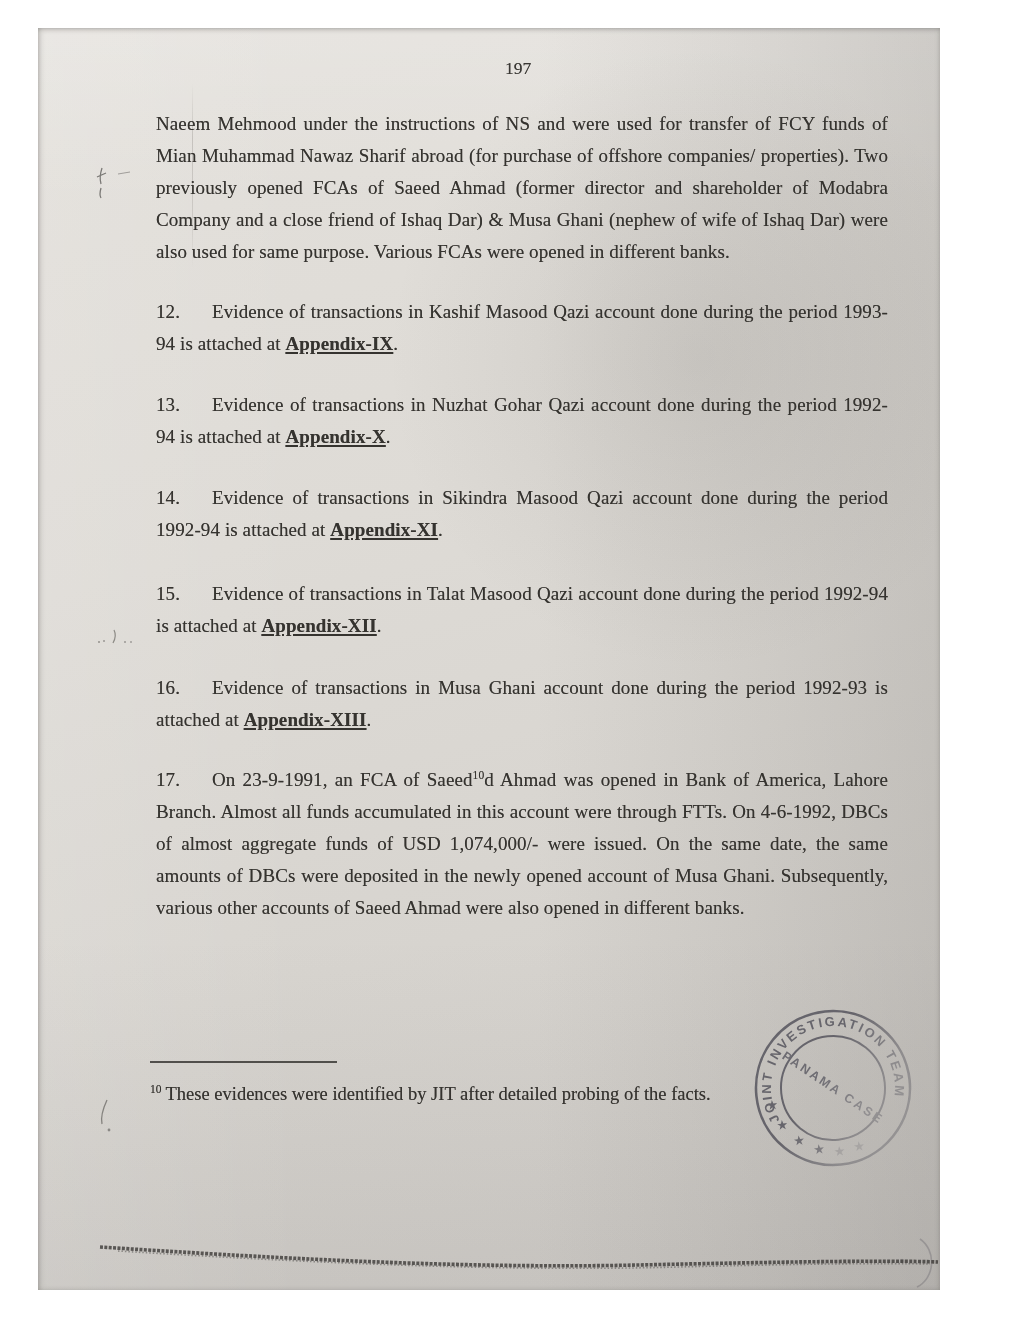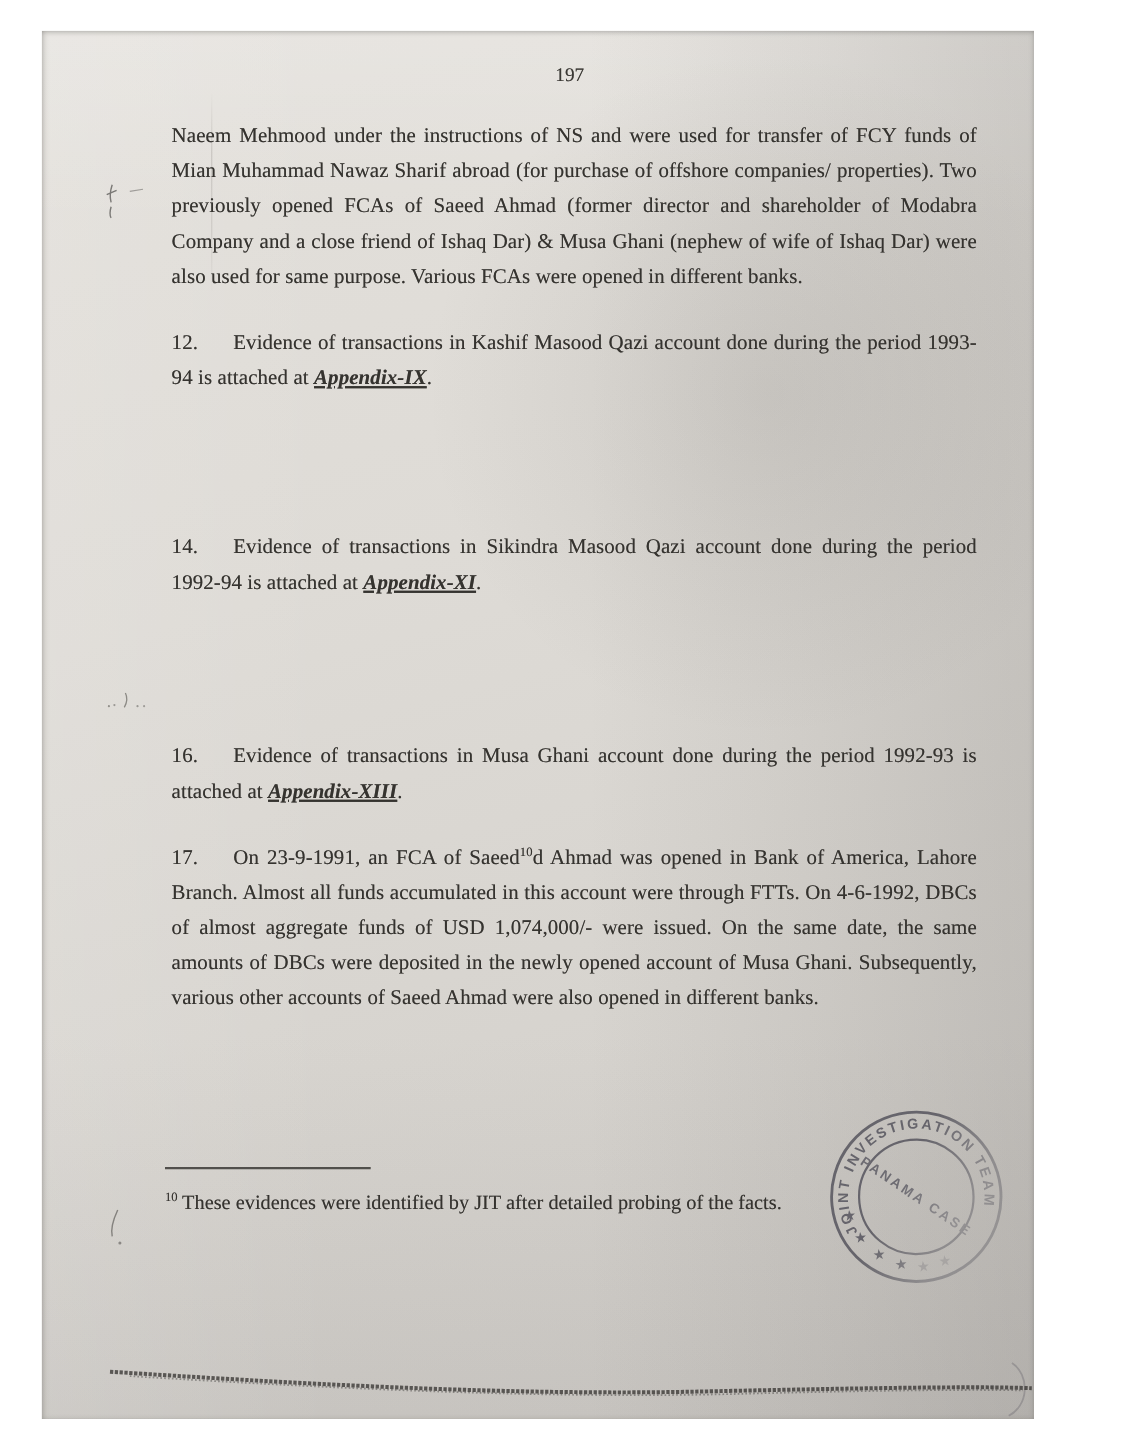--- a/index.html
+++ b/index.html
@@ -31,21 +31,21 @@
     text-shadow:0 0 0.5px rgba(48,46,43,0.55);
     letter-spacing:0.1px;
   }
   .pagenum{
     position:absolute;left:114px;top:30px;width:732px;
     font-size:17.5px;color:#3a3834;text-align:center;
     text-shadow:0 0 0.5px rgba(48,46,43,0.5);
   }
   .pnum{display:inline-block;width:56px;font-family:Liberation Serif, serif;}
   .appendix{
-    font-weight:700;font-style:italic;
+    font-weight:700;
     text-decoration:underline;text-decoration-thickness:1.5px;text-underline-offset:2px;
   }
   .fn-ref{font-size:11.5px;vertical-align:7px;line-height:0;}
   .fn-rule{
     position:absolute;left:112px;top:1033px;width:187px;height:0;
     border-top:2px solid rgba(58,56,53,0.85);
   }
   .footnote{
     position:absolute;left:112px;top:1040px;width:640px;
     font-size:18.5px;line-height:42px;color:#35332f;
@@ -83,23 +83,25 @@
   <div class="paper">
 
     <div class="crease"></div>
 
     <div class="pagenum">197</div>
 
     <div class="txt" style="top:80px"><span>Naeem Mehmood under the instructions of NS and were used for transfer of FCY funds of Mian Muhammad Nawaz Sharif abroad (for purchase of offshore companies/ properties). Two previously opened FCAs of Saeed Ahmad (former director and shareholder of Modabra Company and a close friend of Ishaq Dar) &amp; Musa Ghani (nephew of wife of Ishaq Dar) were also used for same purpose. Various FCAs were opened in different banks.</span></div>
 
     <div class="txt" style="top:268px"><span class="pnum">12.</span><span>Evidence of transactions in Kashif Masood Qazi account done during the period 1993-94 is attached at </span><span class="appendix">Appendix-IX</span><span>.</span></div>
 
+    <div class="txt" style="top:361px"><span class="pnum">13.</span><span>Evidence of transactions in Nuzhat Gohar Qazi account done during the period 1992-94 is attached at </span><span class="appendix">Appendix-X</span><span>.</span></div>
 
     <div class="txt" style="top:454px"><span class="pnum">14.</span><span>Evidence of transactions in Sikindra Masood Qazi account done during the period 1992-94 is attached at </span><span class="appendix">Appendix-XI</span><span>.</span></div>
 
+    <div class="txt" style="top:550px"><span class="pnum">15.</span><span>Evidence of transactions in Talat Masood Qazi account done during the period 1992-94 is attached at </span><span class="appendix">Appendix-XII</span><span>.</span></div>
 
     <div class="txt" style="top:644px"><span class="pnum">16.</span><span>Evidence of transactions in Musa Ghani account done during the period 1992-93 is attached at </span><span class="appendix">Appendix-XIII</span><span>.</span></div>
 
     <div class="txt" style="top:736px"><span class="pnum">17.</span><span>On 23-9-1991, an FCA of Saeed</span><sup class="fn-ref">10</sup><span>d Ahmad was opened in Bank of America, Lahore Branch. Almost all funds accumulated in this account were through FTTs. On 4-6-1992, DBCs of almost aggregate funds of USD 1,074,000/- were issued. On the same date, the same amounts of DBCs were deposited in the newly opened account of Musa Ghani. Subsequently, various other accounts of Saeed Ahmad were also opened in different banks.</span></div>
 
 
     <div class="fn-rule"></div>
     <div class="footnote"><sup class="fn-marker">10</sup><span>These evidences were identified by JIT after detailed probing of the facts.</span></div>
 
     <svg class="stamp" viewBox="0 0 170 170">

